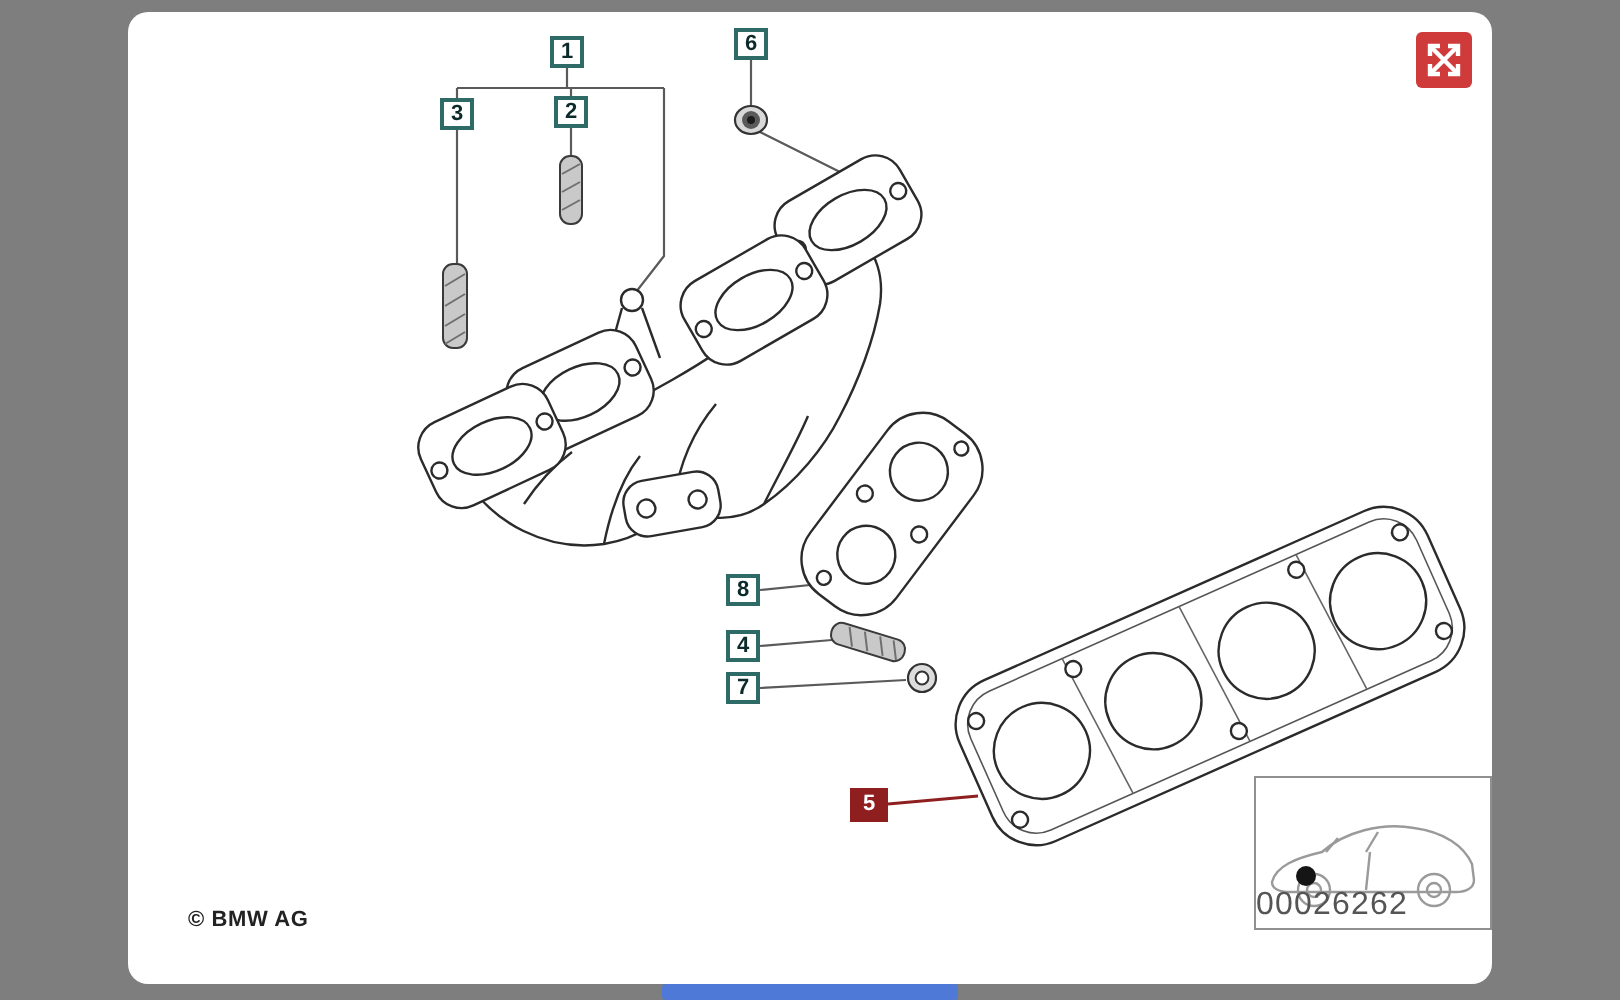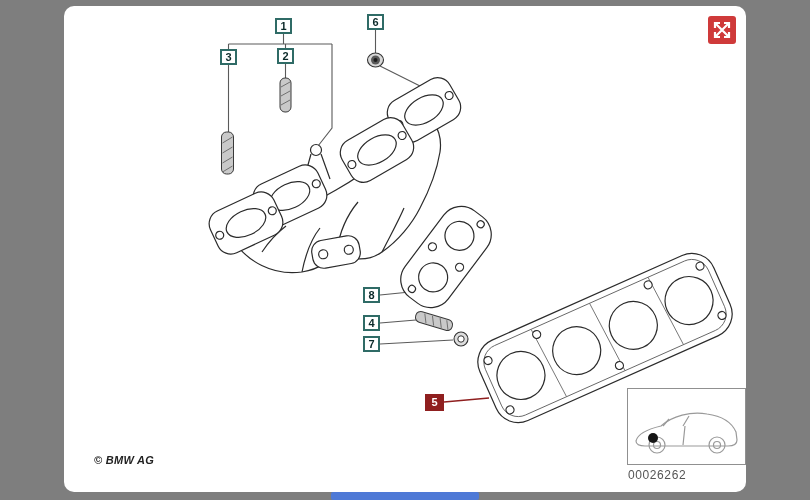--- a/index.html
+++ b/index.html
@@ -27,29 +27,29 @@
   .c1{left:275px;top:18px}
   .c2{left:277px;top:48px}
   .c3{left:220px;top:49px}
   .c4{left:363px;top:315px}
   .c5{left:425px;top:394px}
   .c6{left:367px;top:14px}
   .c7{left:363px;top:336px}
   .c8{left:363px;top:287px}
   .copyright{
     position:absolute;left:94px;top:454px;
-    font-size:11px;font-weight:bold;color:#222222;letter-spacing:0.3px;font-style:italic;
+    font-size:11px;font-weight:bold;color:#222222;letter-spacing:0.3px;
   }
   .car-box{
     position:absolute;left:627px;top:388px;width:119px;height:77px;
     border:1px solid #909090;background:#ffffff;box-sizing:border-box;
   }
   .part-number{
-    position:absolute;left:628px;top:468px;width:119px;
-    font-size:12px;color:#555555;letter-spacing:0.6px;
+    position:absolute;left:628px;top:444px;width:119px;
+    font-size:16px;color:#555555;letter-spacing:0.6px;
   }
   .expand-btn{
     position:absolute;left:708px;top:16px;width:28px;height:28px;
     background:#cf3a3a;border-radius:3px;cursor:pointer;
     display:flex;align-items:center;justify-content:center;
   }
   .scroll-thumb{
     position:absolute;left:331px;top:492px;width:148px;height:8px;
     background:#4e79d6;border-radius:2px;cursor:pointer;
   }

